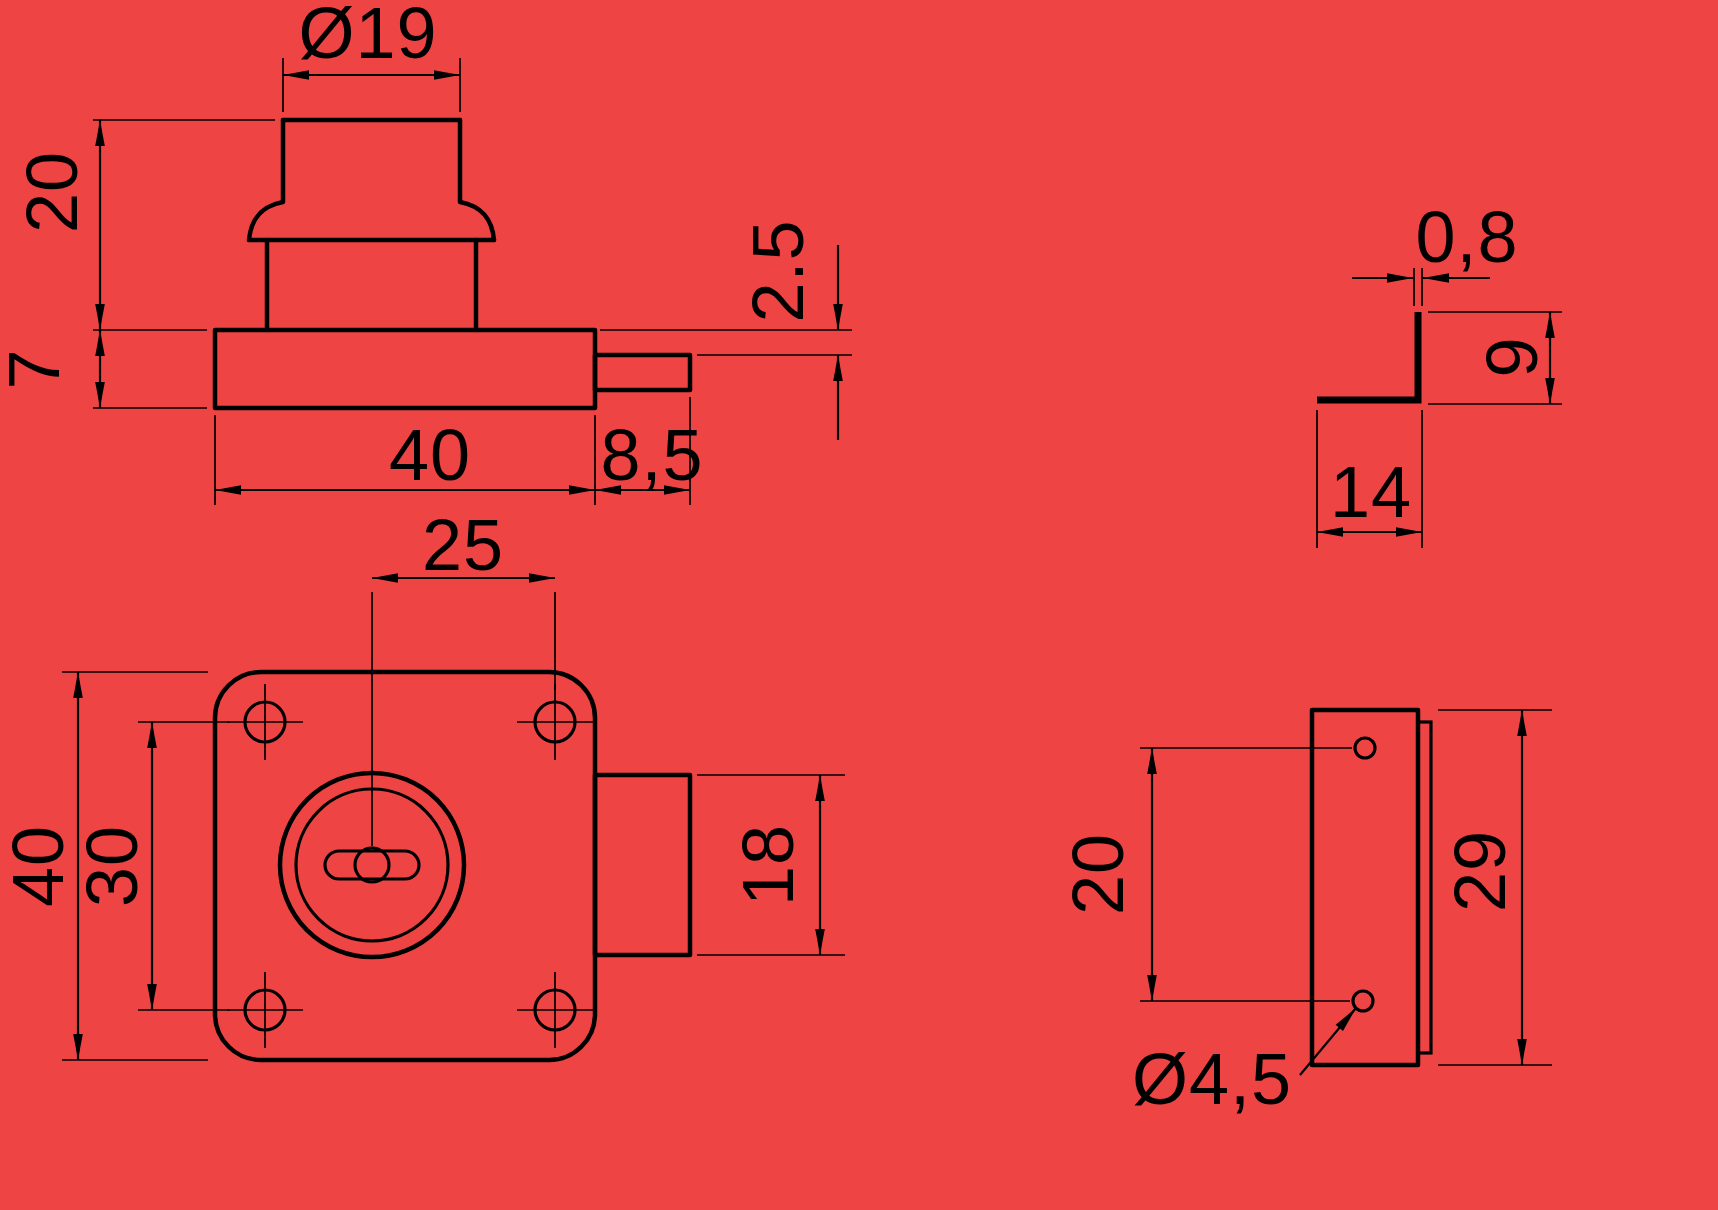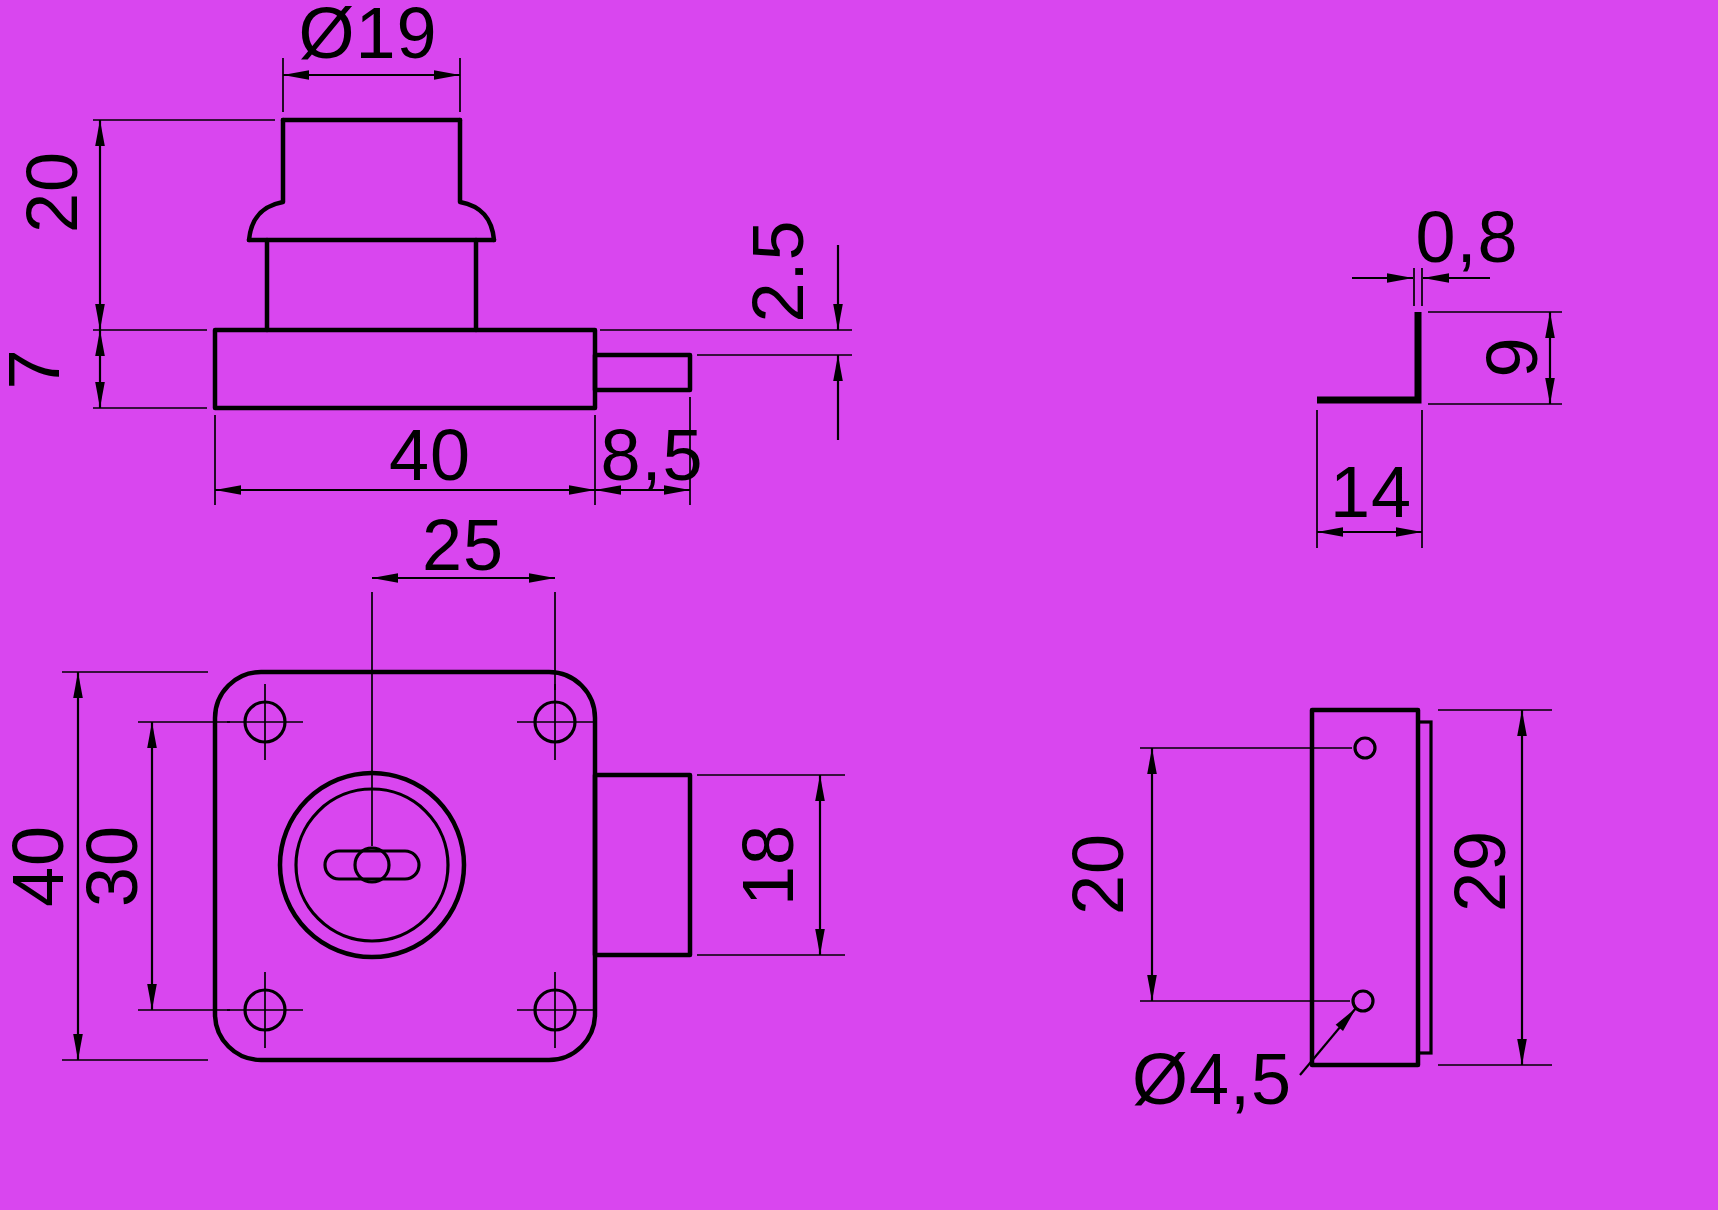--- a/index.html
+++ b/index.html
@@ -1,16 +1,16 @@
 <!DOCTYPE html>
 <html><head>
 <meta charset="utf-8">
 <style>
   html,body{margin:0;padding:0;background:#ffffff;}
-  .stage{width:1718px;height:1210px;background:#d946ef;overflow:hidden;}
+  .stage{width:1718px;height:1210px;background:#ef4444;overflow:hidden;}
   svg{display:block;}
   .geo{fill:none;stroke:#000;stroke-width:4.5;stroke-linecap:round;stroke-linejoin:round;}
   .geo-med{fill:none;stroke:#000;stroke-width:3.2;}
   .geo-thick{fill:none;stroke:#000;stroke-width:7;stroke-linecap:butt;stroke-linejoin:miter;}
   .dim{fill:none;stroke:#000;stroke-width:2.2;}
   .thin{fill:none;stroke:#000;stroke-width:1.7;}
   .dtext{font-family:"Liberation Sans",sans-serif;font-size:72px;fill:#000;letter-spacing:1px;}
   .mid{text-anchor:middle;}
   .vmid{dominant-baseline:central;}
 </style>

